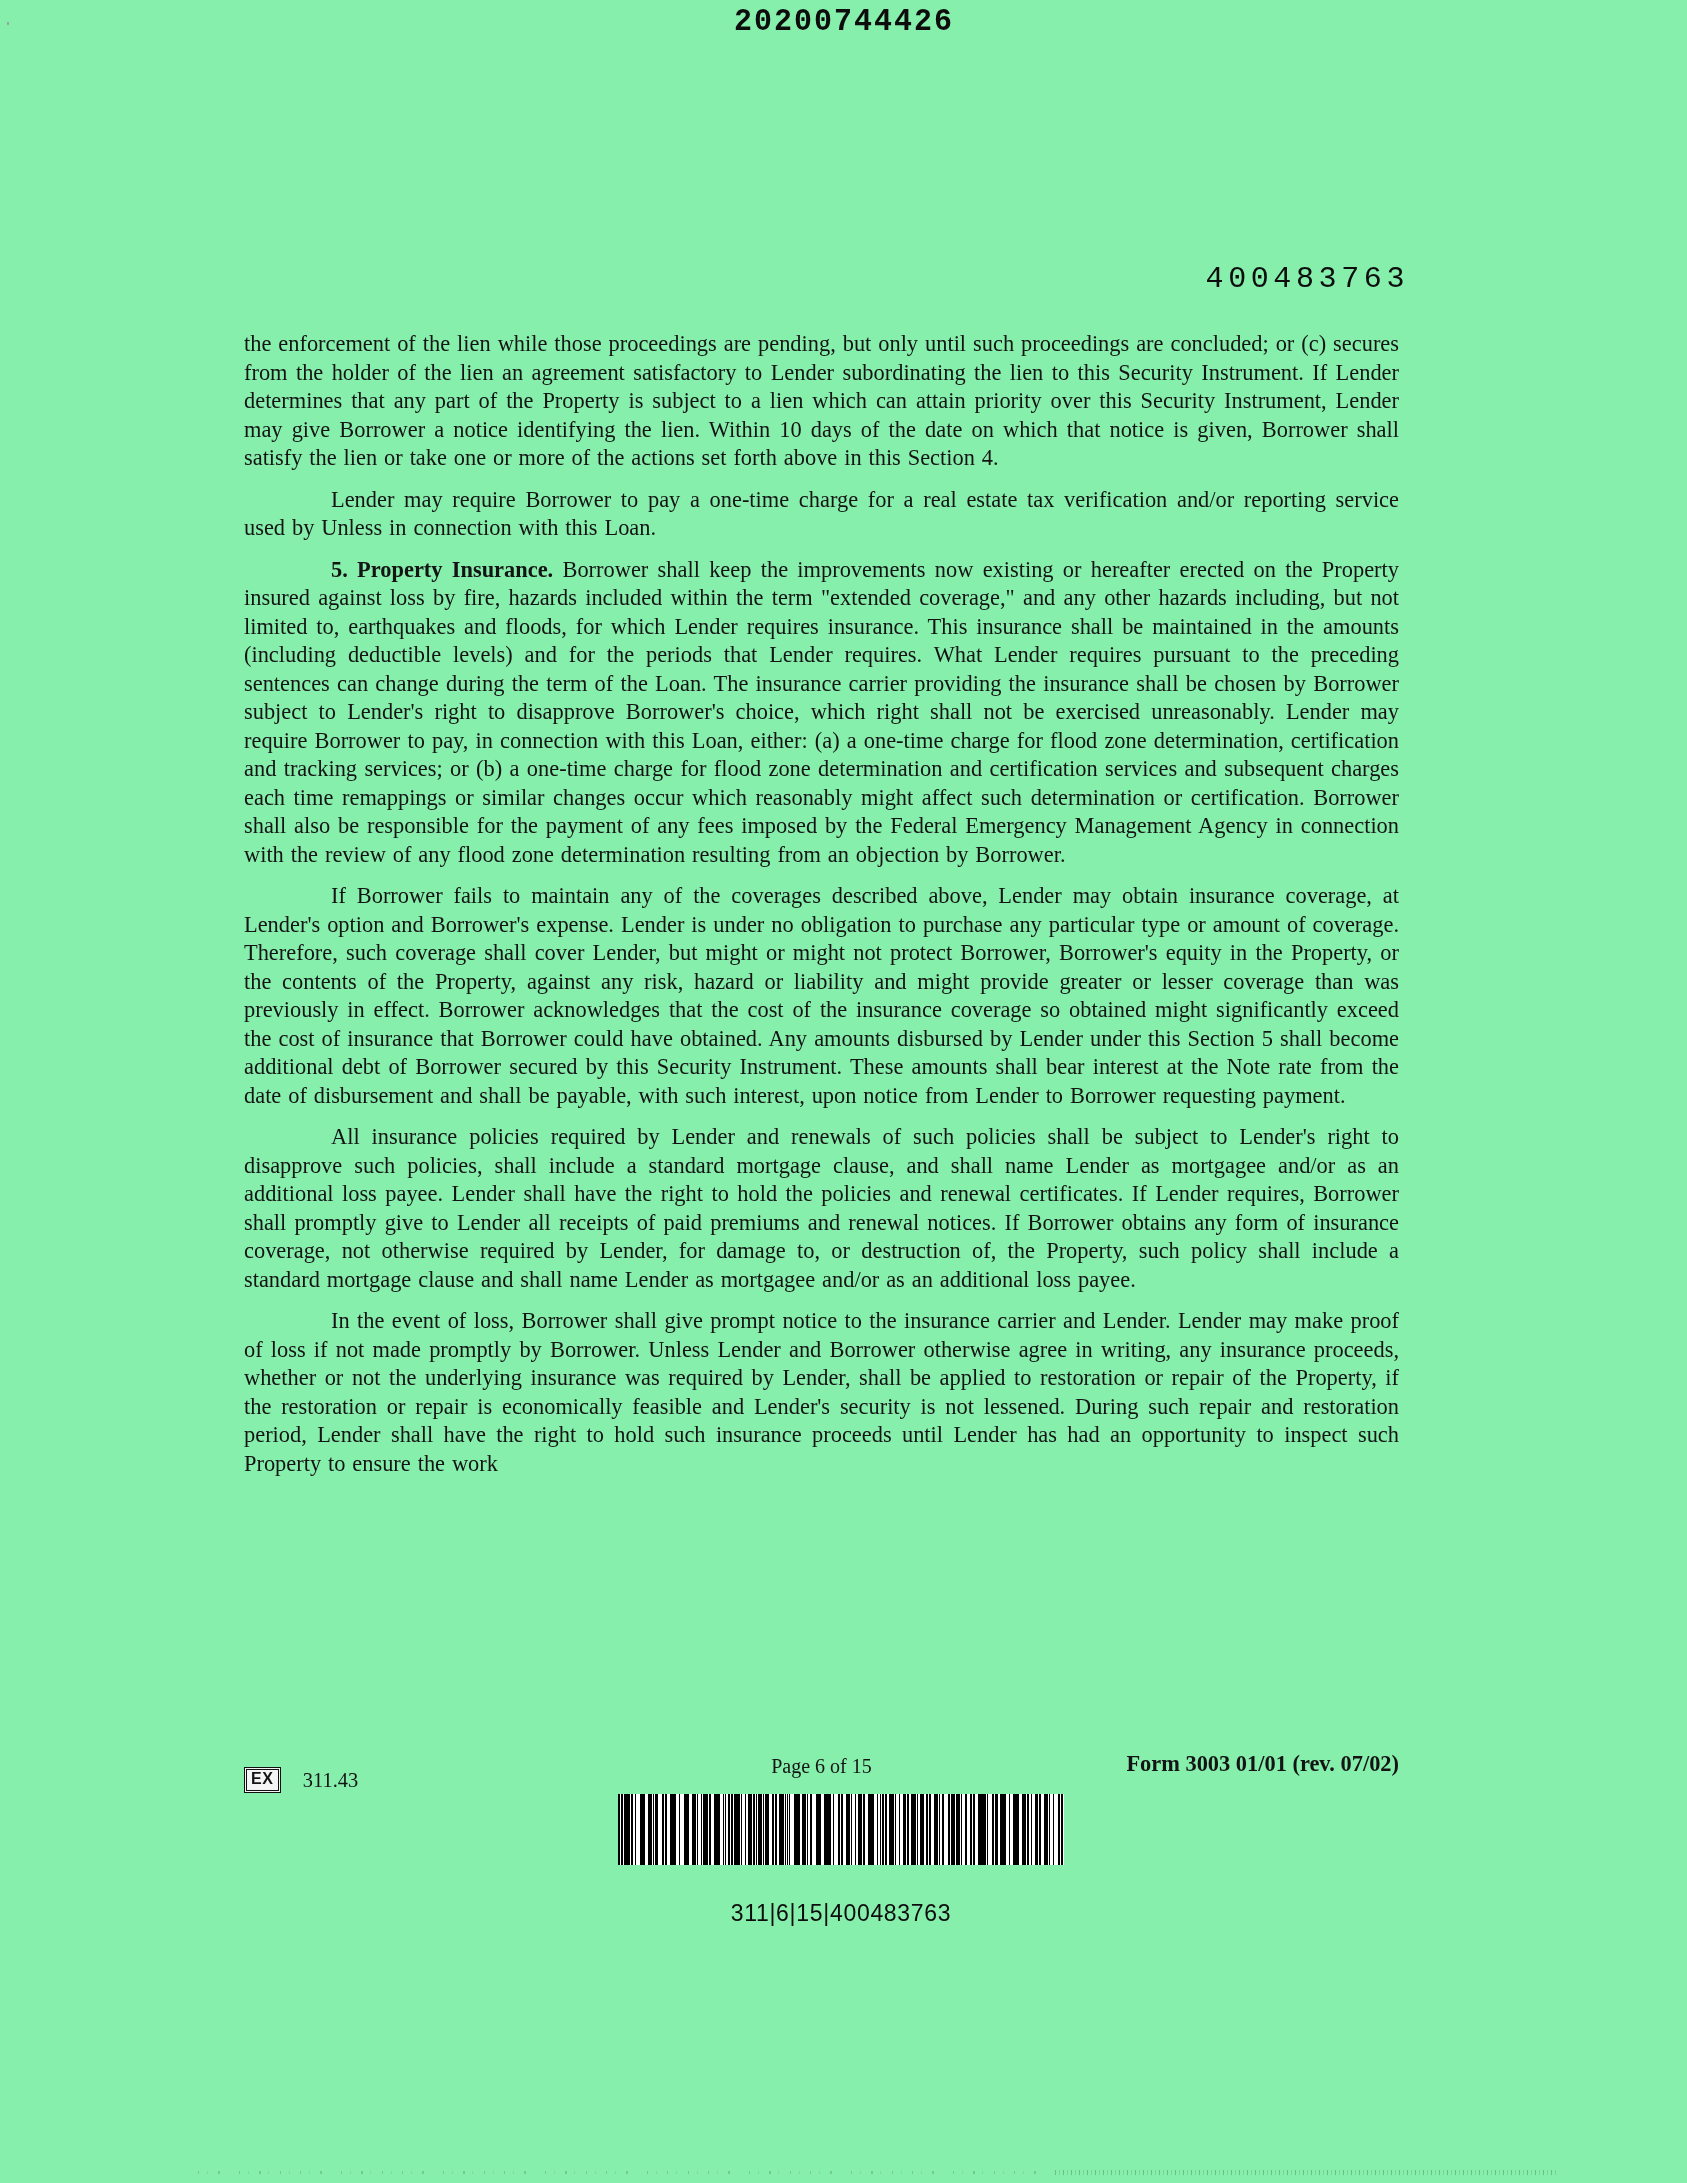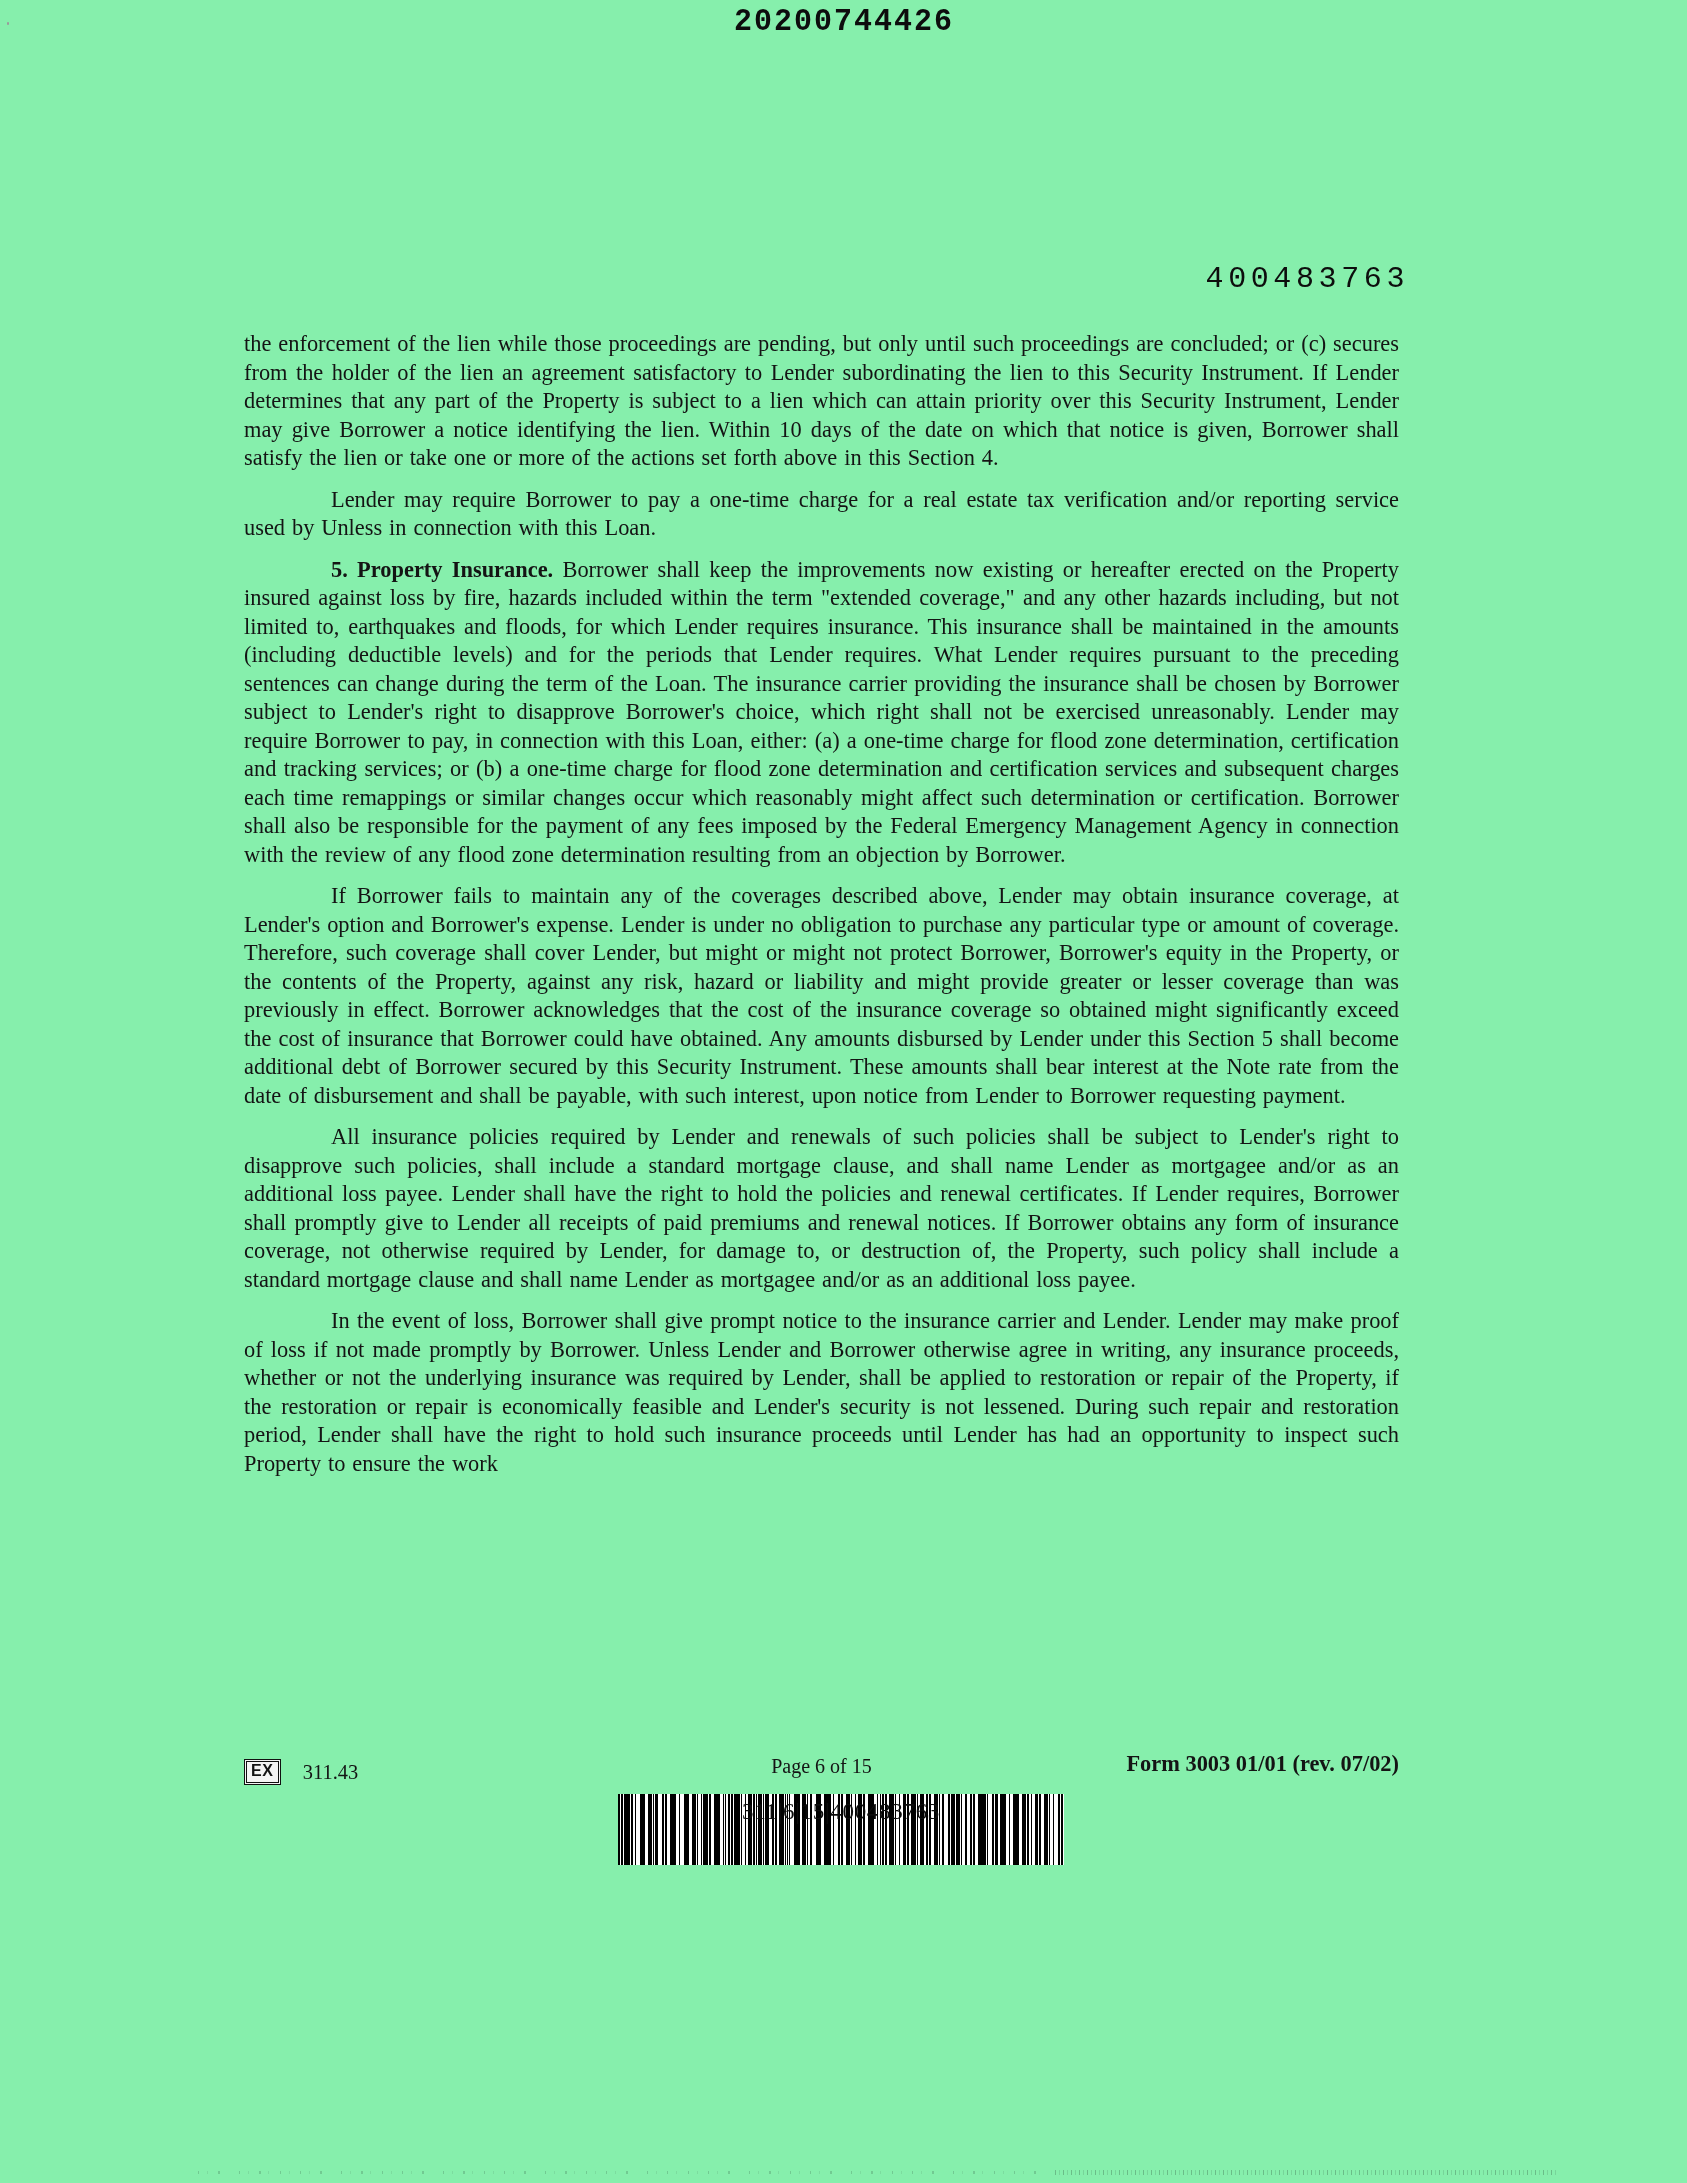--- a/index.html
+++ b/index.html
@@ -30,40 +30,40 @@
   .body-block b { font-weight:bold; }
   .footer-instrument {
     position:absolute; top:1717px; left:244px; width:1155px;
     font-size:22px; white-space:nowrap;
   }
   .footer-instrument b { font-weight:bold; }
   .footer-meta {
     position:absolute; top:1751px; left:244px; width:1155px; height:37px;
     font-size:20.4px;
   }
-  .footer-meta .left { position:absolute; left:0; top:8px; }
+  .footer-meta .left { position:absolute; left:0; top:16px; }
   .footer-meta .center { position:absolute; left:0; right:0; text-align:center; top:4px; font-size:20px; }
   .footer-meta .right { position:absolute; right:0; top:0; font-weight:bold; font-size:22.4px; }
   .ex-box {
     display:inline-block; border:3.3px double #111; padding:0 4px 1.3px 4px;
     font-family:"Liberation Sans",sans-serif; font-weight:bold; font-size:16px;
     letter-spacing:0.7px; vertical-align:middle; margin-right:17px; line-height:18.5px;
     background:#f4f4f4;
   }
   .doc-code { vertical-align:middle; }
   .barcode {
     position:absolute; top:1794px; left:618px; width:446px; height:71px;
     background-color:#ffffff;
     background-image:
       repeating-linear-gradient(90deg, #000 0 2px, transparent 2px 3.3px, #000 3.3px 4.6px, transparent 4.6px 8px, #000 8px 12px, transparent 12px 13px, #000 13px 14.5px, transparent 14.5px 17px, #000 17px 18.5px, transparent 18.5px 22px),
       repeating-linear-gradient(90deg, transparent 0 6px, #000 6px 8px, transparent 8px 14px, #000 14px 15px, transparent 15px 23px, #000 23px 27px, transparent 27px 31px);
   }
   .barcode-caption {
-    position:absolute; top:1799px; left:618px; width:446px; text-align:center;
-    font-family:Liberation Serif, serif; font-size:23px;
+    position:absolute; top:1900px; left:618px; width:446px; text-align:center;
+    font-family:Liberation Sans, sans-serif; font-size:23px;
     letter-spacing:0.7px; color:#0d0d0d;
   }
   .scan-noise-1 {
     position:absolute; bottom:9.2px; left:198px; width:857px; height:2.6px; opacity:.55;
     background:repeating-linear-gradient(90deg, rgba(0,0,0,.28) 0 1.3px, transparent 1.3px 9.2px, rgba(0,0,0,.14) 9.2px 10px, transparent 10px 20.4px);
   }
   .scan-noise-2 {
     position:absolute; bottom:8px; left:1055px; width:501px; height:4.6px; opacity:.6;
     background:repeating-linear-gradient(90deg, rgba(0,0,0,.35) 0 1.3px, transparent 1.3px 4px, rgba(0,0,0,.18) 4px 4.6px, transparent 4.6px 8px);
   }

